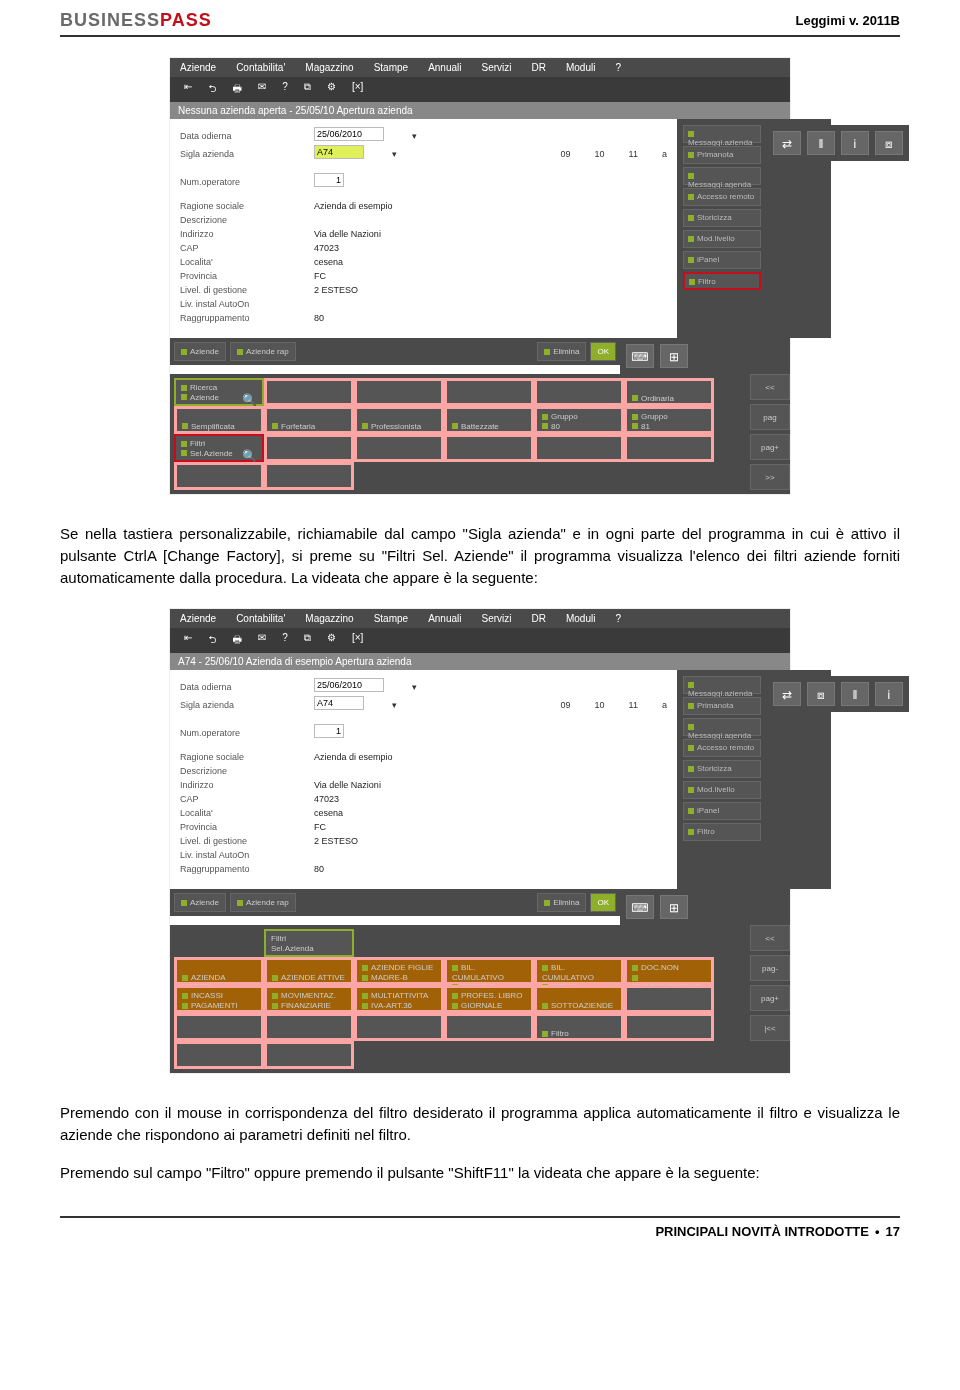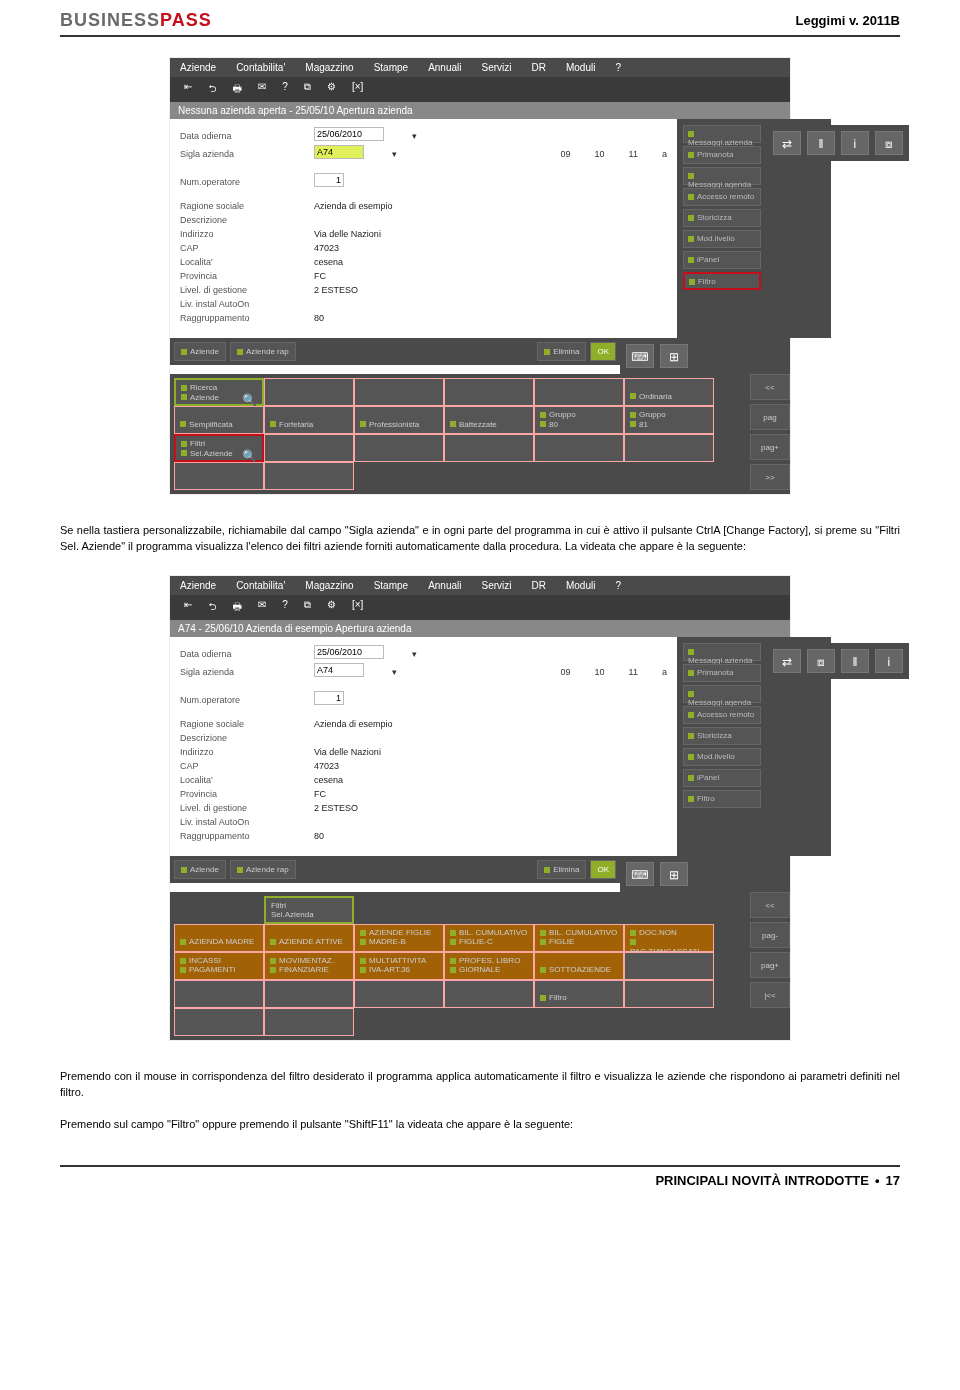--- a/index.html
+++ b/index.html
@@ -22,29 +22,29 @@
   .formrow .val { color: #222; }
   .formrow input { font-size: 9px; padding: 1px 2px; border: 1px solid #bbb; }
   .sidepanel { width: 170px; background: #4a4a4a; padding: 6px; display: flex; flex-wrap: wrap; gap: 3px; align-content: flex-start; flex-direction: column; }
   .sidebtn { width: 78px; height: 18px; background: #555; color: #bbb; font-size: 8px; padding: 3px 4px; border: 1px solid #666; position: relative; }
   .sidebtn.hl { border: 2px solid #c40f1a; }
   .sq { display:inline-block; width:6px; height:6px; background:#8fae2a; margin-right:3px; vertical-align:middle;}
   .bottombar { background: #4a4a4a; display: flex; padding: 4px; gap: 4px; }
   .bbtn { background: #555; color: #ccc; font-size: 8px; padding: 4px 6px; border:1px solid #666; }
   .bbtn .sq { background:#8fae2a; }
   .keypad { background: #4a4a4a; display: flex; flex-wrap: wrap; padding: 4px; gap: 0; }
-  .kbtn { width: 90px; height: 28px; background: #555; color: #ccc; font-size: 8px; padding: 3px 5px; border:1px solid #fca5a5; line-height: 1.2; }
+  .kbtn { width: 90px; height: 28px; background: #555; color: #ccc; font-size: 8px; padding: 3px 5px; border:3px solid #fca5a5; line-height: 1.2; }
   .kbtn.hl { border: 2px solid #c40f1a; }
   .kbtn.hlg { border: 2px solid #8fae2a; }
   .kbtn.dark { background:#a16207; }
   .navcol { width: 40px; display:flex; flex-direction:column; gap:4px; }
   .navbtn { background:#555; height:26px; border:1px solid #666; color:#ccc; font-size:8px; text-align:center; line-height:26px;}
   .iconbar { background:#4a4a4a; display:flex; gap:6px; padding:6px; justify-content:flex-end; }
   .iconbtn { width:28px; height:24px; background:#666; border:1px solid #777; color:#fff; font-size:12px; text-align:center; line-height:24px;}
-  .para { font-size: 11px; line-height: 1.45; text-align: justify; margin: 16px 0; }
+  .para { font-size: 15px; line-height: 1.45; text-align: justify; margin: 16px 0; }
   .footer { display:flex; justify-content:flex-end; border-top:2px solid #333; margin-top:32px; padding-top:6px; font-size:13px; font-weight:bold; }
   .footer .bullet { margin: 0 6px; }
 </style>
 </head>
 <body>
 
 <div class="page">
   <div class="topbar">
     <div class="logo">
       <span class="b1">BUSINESS</span><span class="b2">PASS</span>

